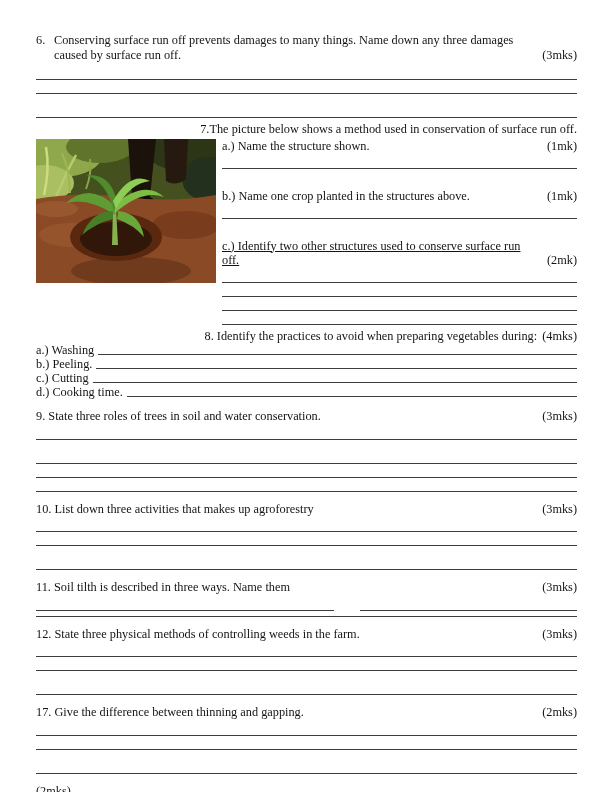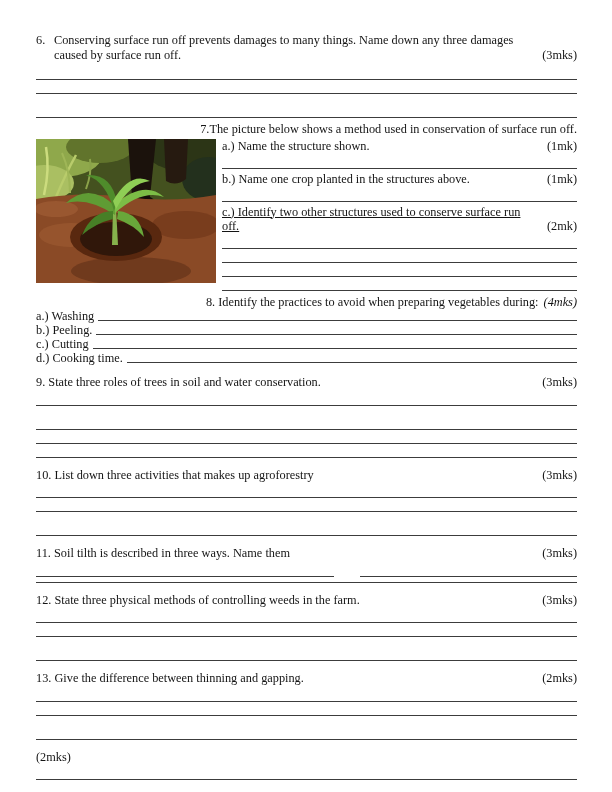--- a/index.html
+++ b/index.html
@@ -11,32 +11,32 @@
   .page{padding:33px 35px 0 36px;font-size:12.3px;line-height:14.5px;}
   .marks{white-space:nowrap;}
   .flexrow{display:flex;justify-content:space-between;align-items:baseline;}
   .qblock{position:relative;display:flex;}
   .qblock .qnum{width:18px;flex:0 0 18px;}
   .qblock .qtext{flex:1;padding-right:46px;}
   .abs-marks{position:absolute;right:0;bottom:0;}
   .ansline{height:13px;border-bottom:1px solid #3c3c3c;}
   .gap{margin-top:10px;}
   .mt2{margin-top:2px;}
-  .mt3{margin-top:3px;}
+  .mt3{margin-top:20px;}
   .mt4{margin-top:4px;}
   .mt6{margin-top:6px;}
   .qhead{margin-top:4px;text-align:right;}
   .qhead .qnum{display:inline-block;width:18px;}
   .q7row{display:flex;margin-top:2px;}
   .photo{flex:0 0 180px;width:180px;height:144px;overflow:hidden;}
   .q7col{flex:1;margin-left:6px;}
   .subq{line-height:14px;gap:28px;}
   .rel{position:relative;}
   .rel .wrap{display:block;padding-right:44px;text-decoration:underline;}
-  .inline-marks{margin-left:5px;font-style:italic;}
+  .inline-marks{margin-left:5px;}
   .item{display:flex;align-items:flex-end;height:14px;line-height:14px;}
   .item .fill{flex:1;margin-left:4px;margin-bottom:2px;border-bottom:1px solid #3c3c3c;height:1px;}
   .qline{margin-top:10px;}
   .split{display:flex;margin-top:2px;}
   .split .seg1{width:55%;height:13px;border-bottom:1px solid #3c3c3c;}
   .split .seg2{flex:1;margin-left:26px;height:13px;border-bottom:1px solid #3c3c3c;}
   .sep{height:0;border-bottom:1px solid #3c3c3c;margin-top:5px;}
   .final-rule{height:0;border-bottom:1.6px solid #2a2a2a;margin-top:12px;}
 </style>
 </head>
@@ -161,21 +161,21 @@
 
   <div class="qline flexrow">
     <span><span>12.</span> <span>State three physical methods of controlling weeds in the farm.</span></span>
     <span class="marks">(3mks)</span>
   </div>
   <div class="ansline mt2"></div>
   <div class="ansline"></div>
   <div class="ansline gap"></div>
 
   <div class="qline flexrow">
-    <span><span>13.</span>  <span>Give the difference between thinning and gapping.</span></span>
+    <span><span>17.</span>  <span>Give the difference between thinning and gapping.</span></span>
     <span class="marks">(2mks)</span>
   </div>
   <div class="ansline mt2"></div>
   <div class="ansline"></div>
   <div class="ansline gap"></div>
 
   <div class="qline flexrow">
     <span class="marks">(2mks)</span>
   </div>
   <div class="ansline mt2"></div>

